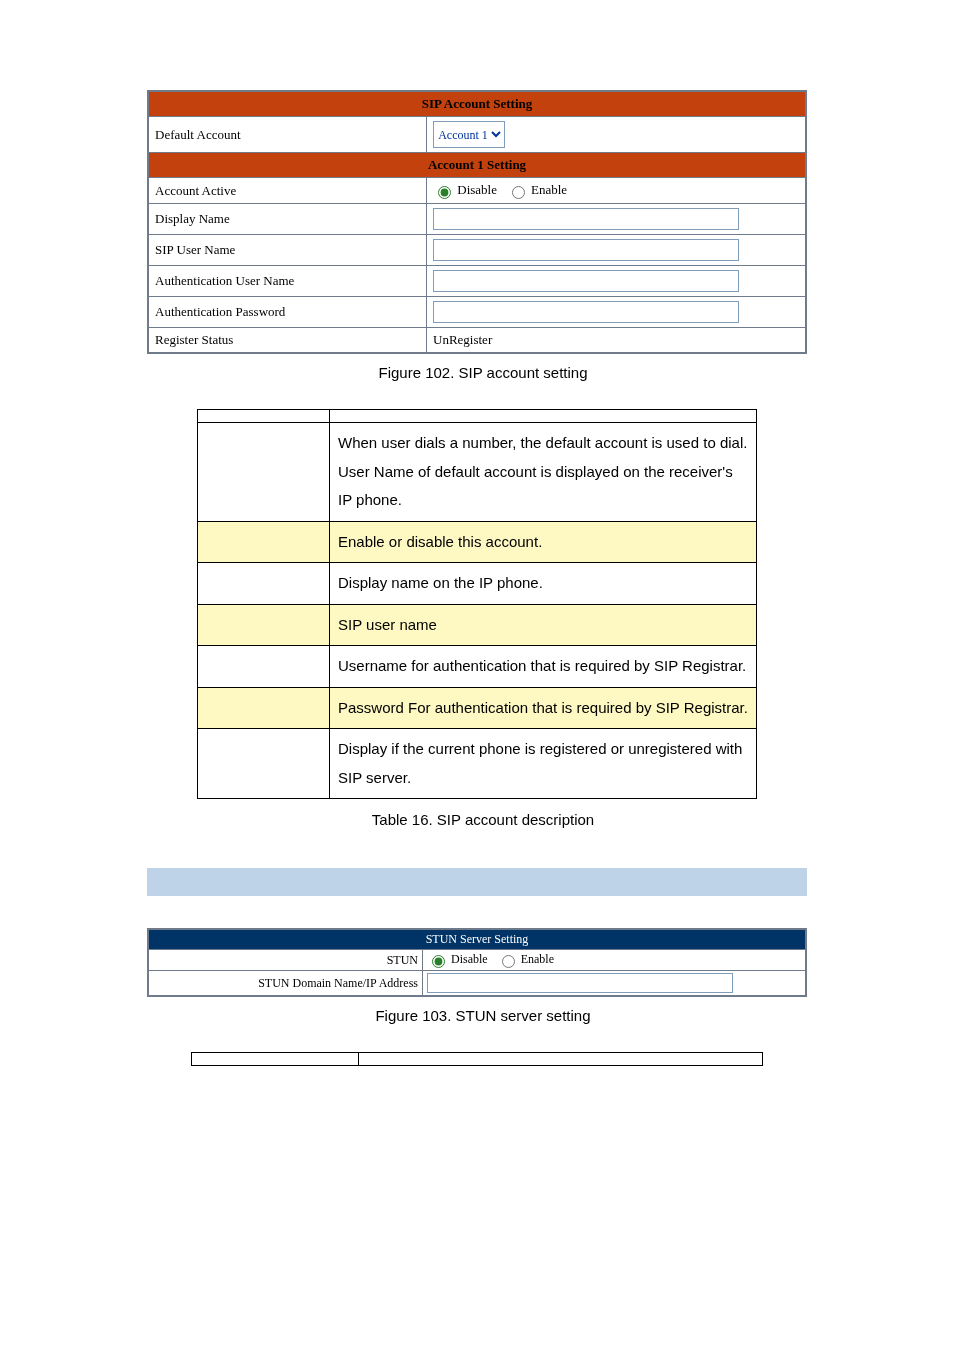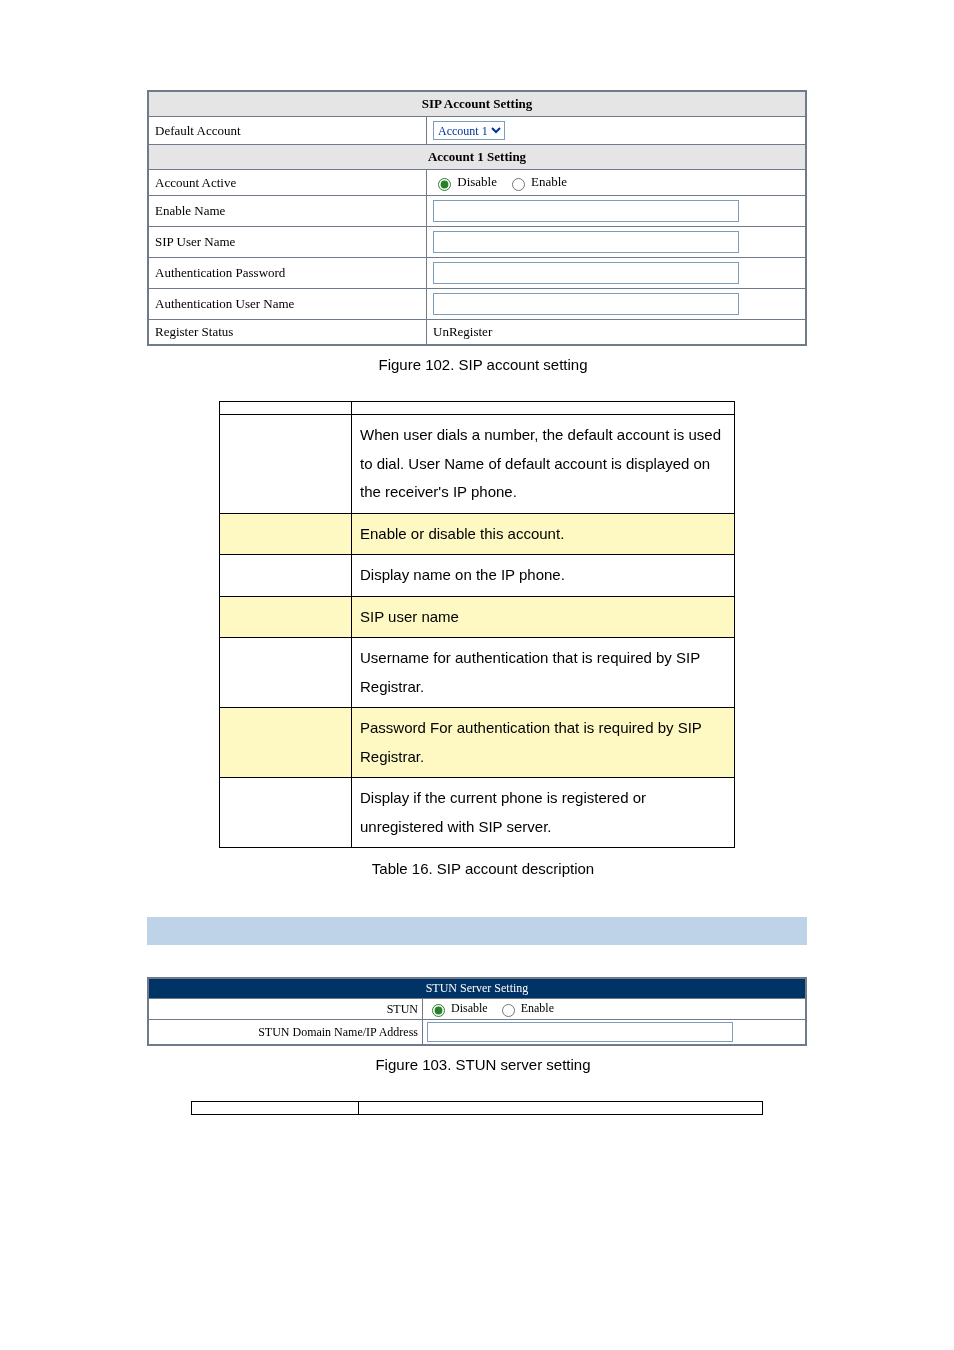--- a/index.html
+++ b/index.html
@@ -21,21 +21,21 @@
     border: 2px solid #6f7b8a;
   }
   .sip-table td, .sip-table th {
     border: 1px solid #6f7b8a;
     font-size: 13px;
     color: #000;
     padding: 4px 6px;
     vertical-align: middle;
   }
   .sip-header {
-    background: #e5e5e5;
+    background: #c2410c;
     color: #ffffff;
     font-family: "Times New Roman", serif;
     font-weight: bold;
     text-align: center;
     font-size: 16px;
     padding: 5px 0;
   }
   .sip-label {
     text-align: left;
     width: 265px;
@@ -53,38 +53,39 @@
     border: 1px solid #7f9db9;
     background: #fff;
     font-size: 12px;
   }
   .sip-select {
     border: 1px solid #7f9db9;
     background: #fff;
     font-size: 12px;
     color: #003399;
     font-family: "Times New Roman", serif;
-    height: 19px;
+    height: 27px;
+    text-align: center;
   }
   .radio {
     accent-color: #2a7f2a;
     vertical-align: middle;
   }
 
   
   .caption {
     text-align: center;
     font-size: 15px;
     color: #000;
     margin: 10px 0 28px 12px;
   }
 
   
   .desc-table {
-    width: 516px;
+    width: 560px;
     margin: 12px auto;
     border-collapse: collapse;
     border: 1px solid #000;
   }
   .desc-table td {
     border: 1px solid #000;
     font-size: 15px;
     padding: 6px 8px;
     line-height: 1.9;
     vertical-align: top;
@@ -176,33 +177,33 @@
       <td class="sip-label">Account Active</td>
       <td class="sip-value">
         <input type="radio" class="radio" checked="" style="">
         <span>Disable</span>
         &nbsp;
         <input type="radio" class="radio" style="">
         <span>Enable</span>
       </td>
     </tr>
     <tr>
-      <td class="sip-label">Enable Name</td>
+      <td class="sip-label">Display Name</td>
       <td class="sip-value"><input type="text" style=""></td>
     </tr>
     <tr>
       <td class="sip-label">SIP User Name</td>
       <td class="sip-value"><input type="text" style=""></td>
     </tr>
     <tr>
+      <td class="sip-label">Authentication User Name</td>
+      <td class="sip-value"><input type="text" style=""></td>
+    </tr>
+    <tr>
       <td class="sip-label">Authentication Password</td>
-      <td class="sip-value"><input type="text" style=""></td>
-    </tr>
-    <tr>
-      <td class="sip-label">Authentication User Name</td>
       <td class="sip-value"><input type="text" style=""></td>
     </tr>
     <tr>
       <td class="sip-label">Register Status</td>
       <td class="sip-value">UnRegister</td>
     </tr>
   </tbody>
     </table>
 
   <div class="caption">Figure 102. SIP account setting</div>

